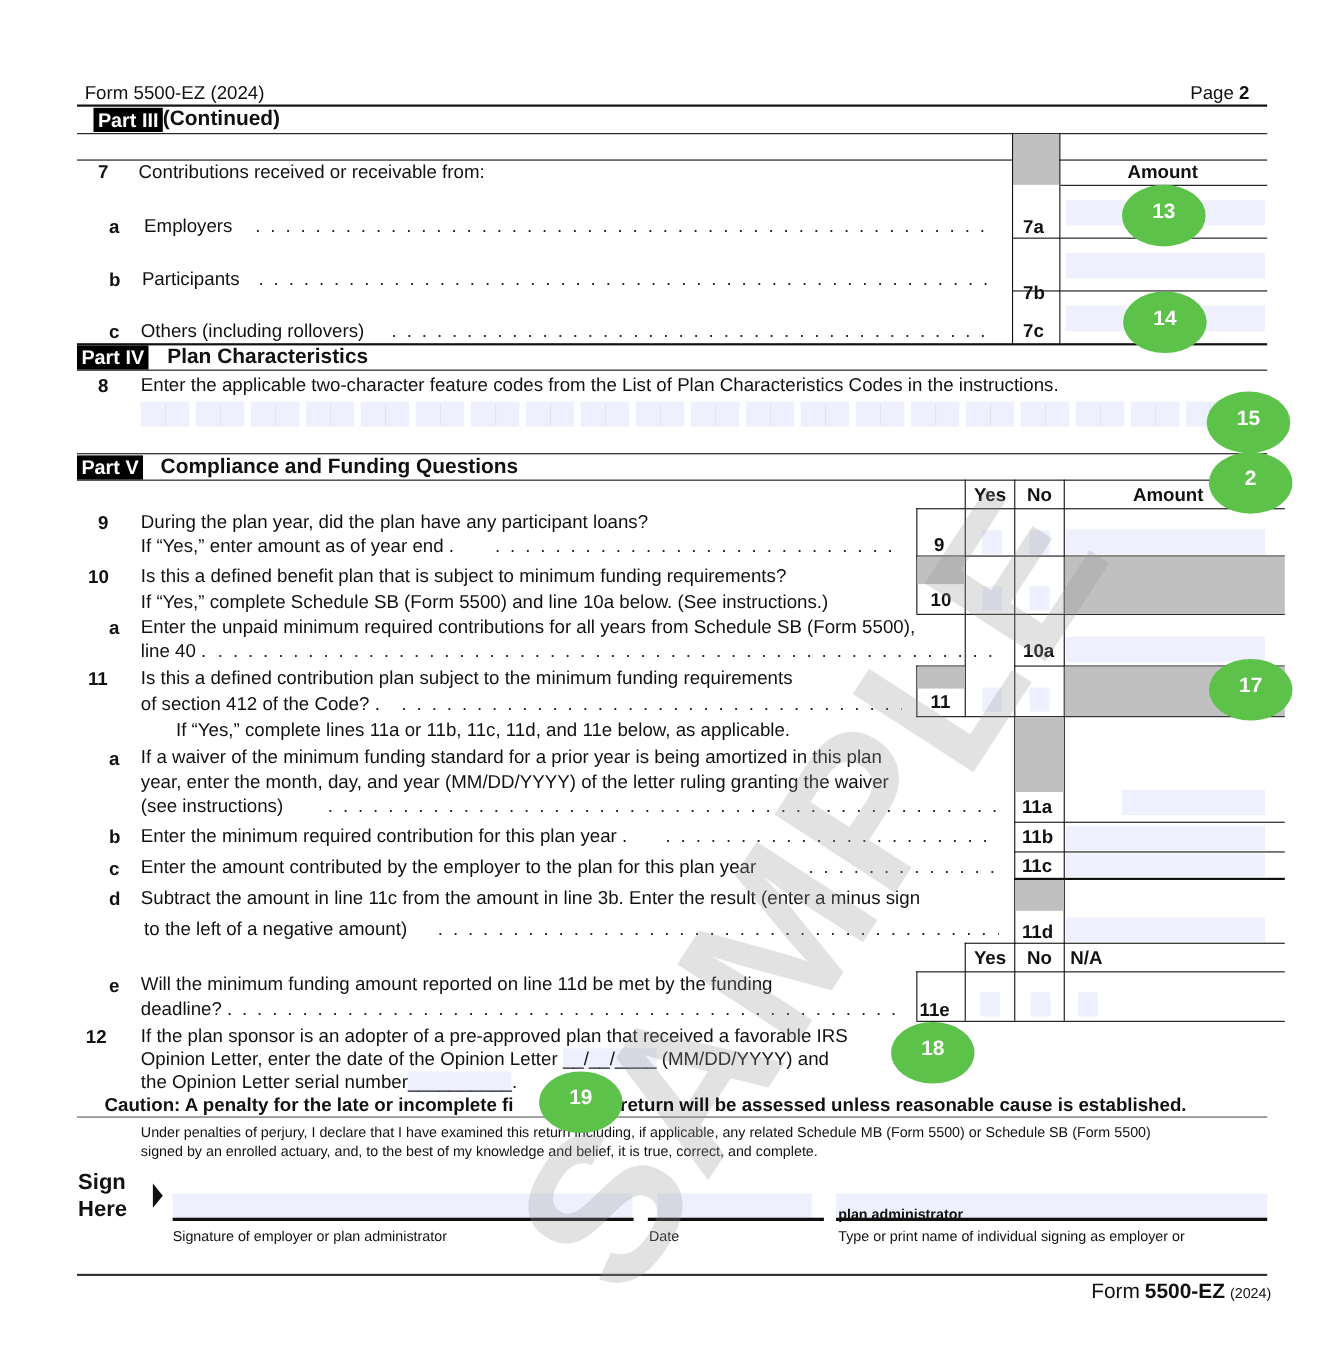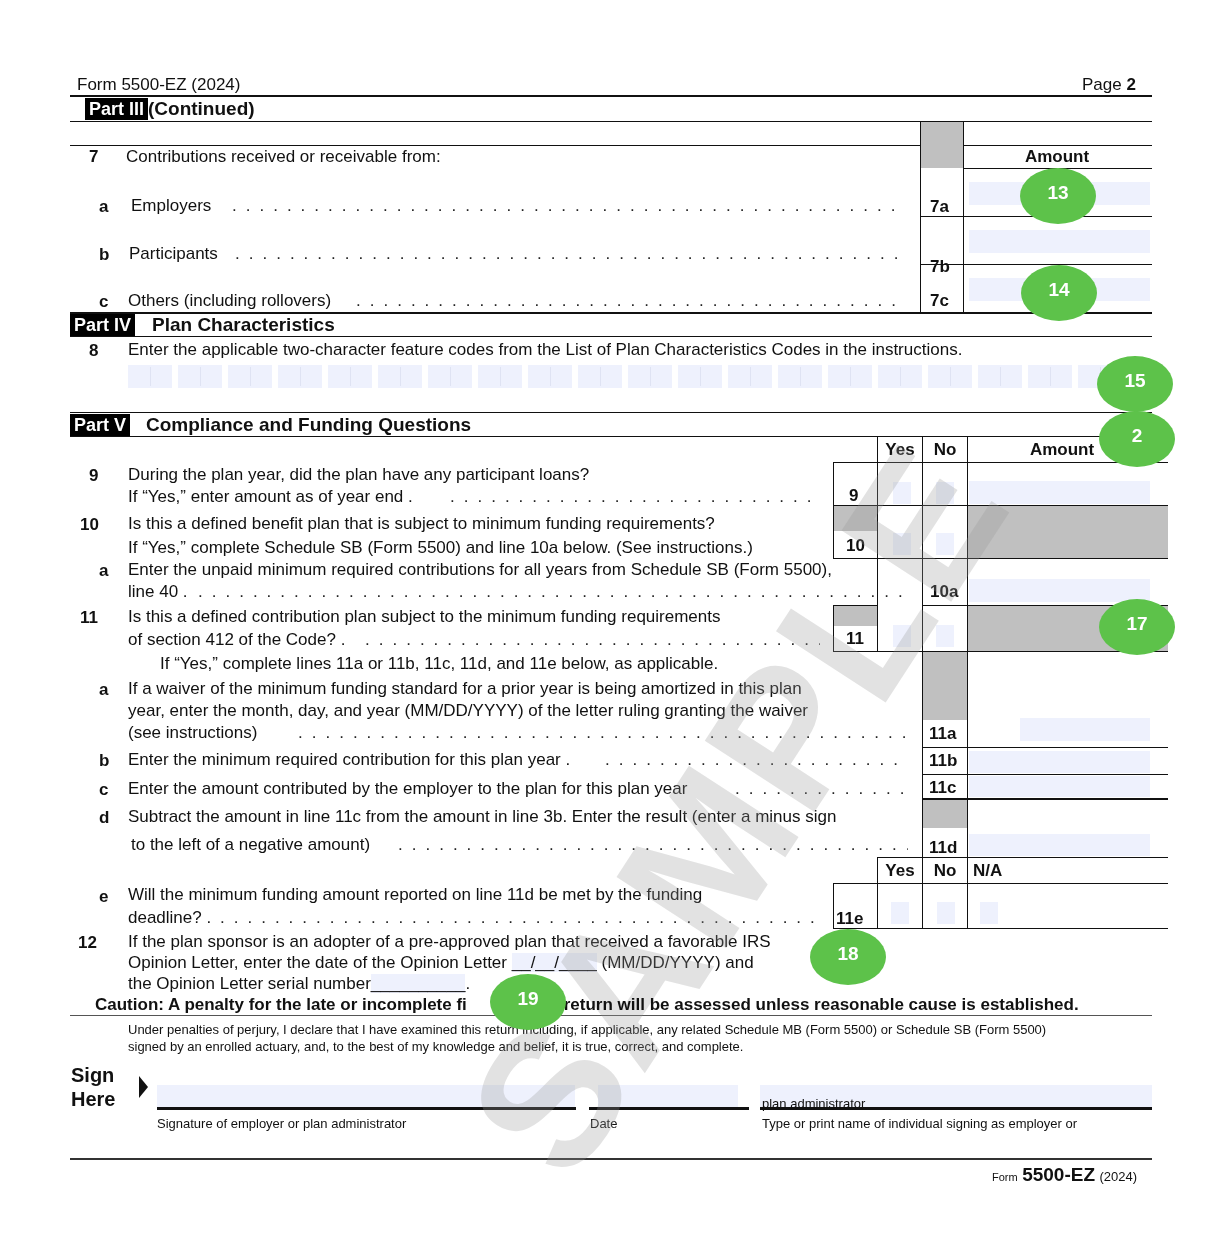--- a/index.html
+++ b/index.html
@@ -288,21 +288,21 @@
 <div class="field" style="left:157px;top:1085px;width:418px;height:22px;"></div>
 <div class="hl" style="left:157px;top:1107px;width:419px;height:3px;"></div>
 <div class="field" style="left:598px;top:1085px;width:140px;height:22px;"></div>
 <div class="hl" style="left:589px;top:1107px;width:160px;height:3px;"></div>
 <div class="field" style="left:760px;top:1085px;width:392px;height:22px;"></div>
 <div class="hl" style="left:760px;top:1107px;width:392px;height:3px;"></div>
 
 <div class="abs small" style="left:157px;top:1116px;white-space:nowrap;">Signature of employer or  plan administrator</div>
 <div class="abs small" style="left:590px;top:1116px;">Date</div>
 <div class="abs small" style="left:762px;top:1116px;white-space:nowrap;">Type or print name of individual signing as employer  or</div>
-<div class="abs small" style="left:762px;top:1096px;white-space:nowrap;">plan administrator</div>
+<div class="abs small" style="left:762px;top:1096px;white-space:nowrap;font-weight:bold;">plan administrator</div>
 
 <div class="hl" style="left:70px;top:1158px;width:1082px;background:#333;"></div>
 
 <div class="abs" style="left:992px;top:1164px;white-space:nowrap;">
-  <span style="font-size:11px;">Form</span>
+  <span style="font-size:19px;">Form</span>
   <span style="font-size:19px;font-weight:bold;">5500-EZ</span>
   <span style="font-size:13px;">(2024)</span>
 </div>
 
 </body></html>

